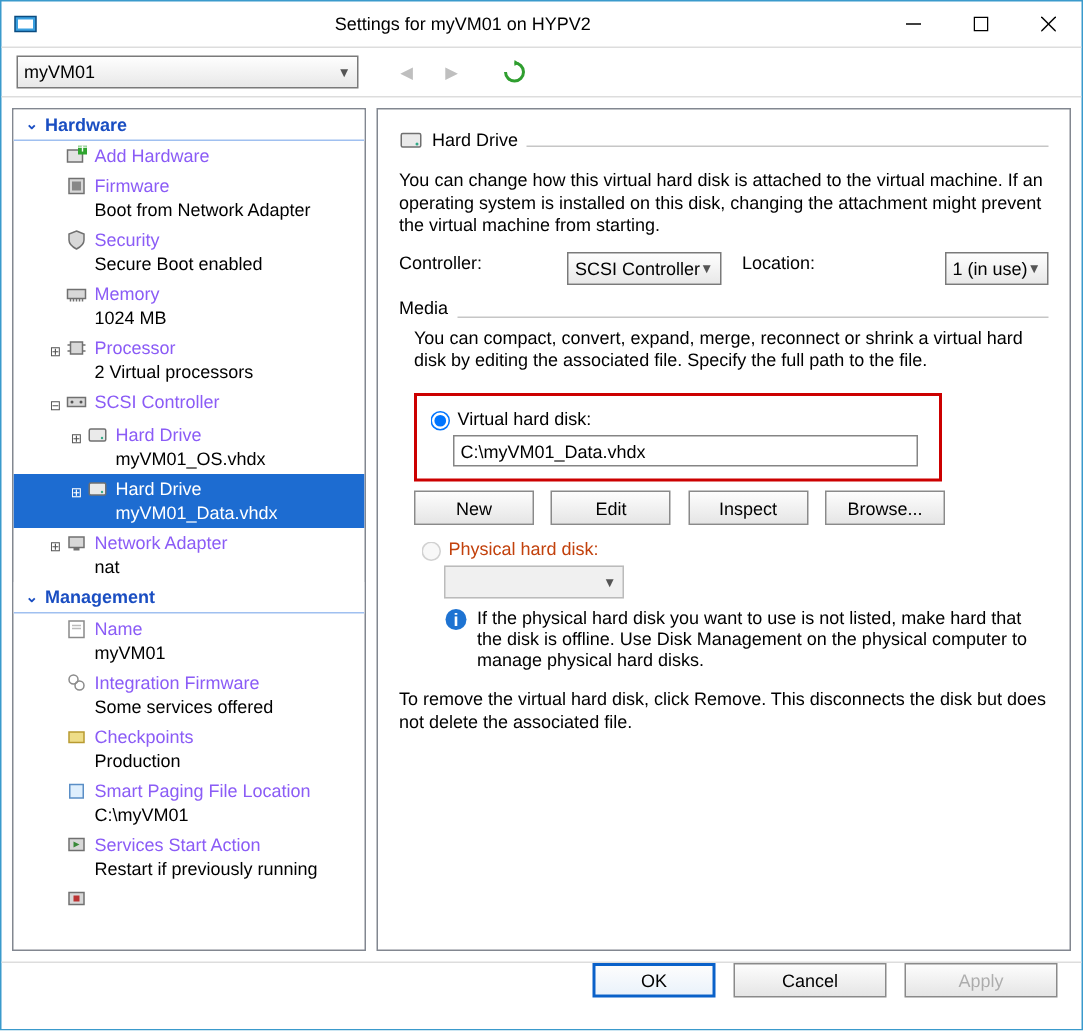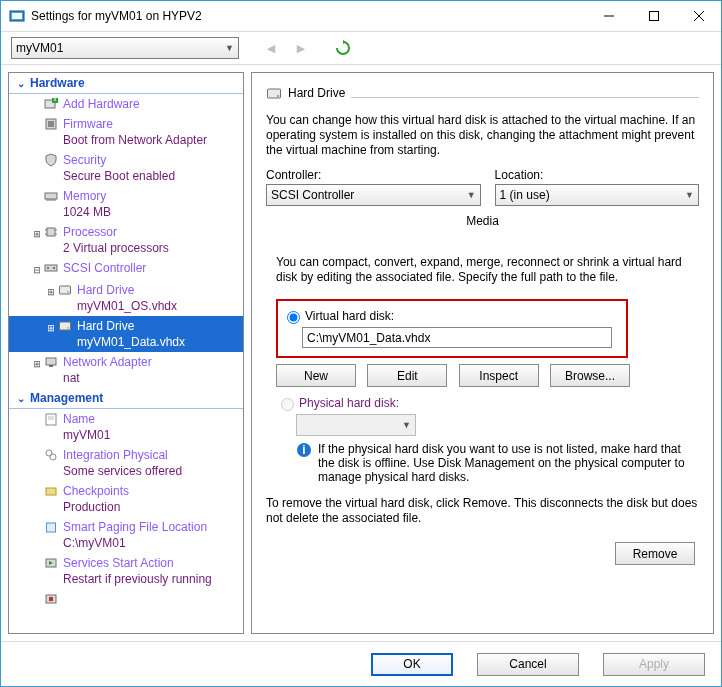--- a/index.html
+++ b/index.html
@@ -1,67 +1,67 @@
 <!DOCTYPE html>
 <html><head>
 <meta charset="utf-8">
 <style>
   * { box-sizing: border-box; font-family: "Segoe UI", Tahoma, sans-serif; font-size: 12px; }
   body { margin: 0; background: #fff; overflow: hidden; }
   .window { width: 722px; height: 687px; border: 1px solid #3a9acc; display: flex; flex-direction: column; }
   .titlebar { height: 30px; display: flex; align-items: center; padding-left: 8px; color: #000; }
   .titlebar .title-icon { width:16px; height:16px; margin-right:6px; }
-  .titlebar .title { flex: 1; }
+  .titlebar .title { flex: 1; text-align: center; }
   .tbar-btns { display:flex; height:100%; }
   .tbar-btn { width:45px; display:flex; align-items:center; justify-content:center; color:#333; }
   .toolbar { height:34px; border-top:1px solid #ddd; border-bottom:1px solid #ddd; display:flex; align-items:center; padding:0 10px; gap:6px; }
   .vm-select { width:228px; height:22px; border:1px solid #7a7a7a; background:linear-gradient(#fefefe,#e8e8e8); padding:0 4px; display:flex; align-items:center; justify-content:space-between; }
   .nav-arrow { width:16px; height:16px; color:#bfbfbf; display:flex; align-items:center; justify-content:center; font-size:11px; margin:0 4px; }
   .refresh { width:20px; height:20px; display:flex; align-items:center; justify-content:center; }
   .body { flex:1; display:flex; padding:7px; gap:7px; overflow:hidden; }
   .tree-wrap { width:236px; border:1px solid #828790; background:#fff; overflow:auto; }
   .tree-hdr { color:#1a4ec2; font-weight:bold; padding:3px 8px; border-bottom:1px solid #a0c0f0; background:#fff; display:flex; align-items:center; }
   .tree-hdr .exp { display:inline-block; width:10px; color:#1a4ec2; margin-right:3px; font-size:10px; }
   .item { display:flex; align-items:flex-start; padding:2px 0 2px 8px; line-height:16px; }
   .item .exp { width:12px; text-align:center; color:#555; font-size:9px; padding-top:2px; }
   .item .ic { width:16px; height:16px; margin-right:4px; display:flex; align-items:center; justify-content:center; flex-shrink:0; }
   .item .lbls { display:flex; flex-direction:column; }
   .item .lbl { color:#8b5cf6; }
-  .item .sub { color:#701a75; }
+  .item .sub { color:#000000; }
   .item.sel { background:#1d6cd1; color:#fff; }
   .item.sel .lbl, .item.sel .sub { color:#fff; }
   .lvl1 { padding-left:22px; }
   .lvl2 { padding-left:36px; }
   .detail-wrap { flex:1; border:1px solid #828790; background:#fff; padding:12px 14px; overflow:auto; display:flex; flex-direction:column; }
   .fieldset-label { display:flex; align-items:center; margin-bottom:8px; }
   .fieldset-label .ic { width:16px; height:16px; margin-right:6px; }
   .hr-embed { border-top:1px solid #c6c6c6; height:0; flex:1; margin-left:6px; margin-top:8px; }
   .desc { color:#000; margin:4px 0 10px 0; line-height:15px; }
   .row { display:flex; gap:14px; margin-bottom:8px; }
-  .col { display:flex; flex-direction:column; flex:1;justify-content:space-between; }
+  .col { display:flex; flex-direction:row; flex:1;justify-content:space-between; }
   .col label { margin-bottom:2px; }
   .combo { height:22px; border:1px solid #7a7a7a; background:linear-gradient(#fefefe,#e8e8e8); display:flex; align-items:center; justify-content:space-between; padding:0 4px; }
   .combo.dis { color:#888; background:#f0f0f0; border-color:#bbb; }
-  .group-title { display:flex; align-items:center;flex-direction:column; }
+  .group-title { display:flex; align-items:flex-end; }
   .group-inner { border:0; padding:4px 0 0 10px; }
   .radio-row { display:flex; align-items:center; margin:3px 0; }
   .radio-row input { margin-right:5px; }
   .text-input { width:334px; height:21px; border:1px solid #858585; padding:1px 4px; font-size:12px; margin-left:20px; background:#fff; }
   .redbox { border:2px solid #c00; padding:4px 6px 8px 4px; margin:14px 0 6px 0; width:352px; }
   .btn-row { display:flex; gap:6px; justify-content:flex-end; padding-right:4px; margin:6px 0; }
   .btn-row.small { margin-left:0; }
   button.btn { width:80px; height:23px; background:linear-gradient(#fdfdfd,#e5e5e5); border:1px solid #8a8a8a; padding:0; }
   button.btn:disabled { color:#999; border-color:#bdbdbd; background:#f3f3f3; }
   .info-row { display:flex; align-items:flex-start; margin:6px 0 6px 20px; }
   .info-row .ic { width:16px; height:16px; margin-right:6px; flex-shrink:0; }
-  .footer { height:45px; border-top:1px solid #ddd; display:flex; justify-content:flex-end; align-items:center; padding:0 16px; gap:24px; }
+  .footer { height:45px; border-top:1px solid #ddd; display:flex; justify-content:flex-end; padding:0 16px; gap:12px; }
   button.ok { width:82px; height:23px; border:2px solid #0a61c9; background:linear-gradient(#fdfdfd,#eaf2fb); }
   button.fbtn { width:102px; height:23px; border:1px solid #8a8a8a; background:linear-gradient(#fdfdfd,#e5e5e5); }
   .chev { font-size:9px; color:#555; }
-  .disabled-text { color:#701a75; }
+  .disabled-text { color:#c2410c; }
 </style>
 </head>
 <body>
 
 <div class="window">
 
   <div class="titlebar">
     <span class="title-icon">
       <svg viewBox="0 0 16 16">
           <rect x="1" y="3" width="14" height="10" fill="#3aa0e0" stroke="#0a4b80"></rect>
@@ -268,21 +268,21 @@
 
       <div class="item lvl1">
         <span class="exp"></span>
         <span class="ic">
             <svg width="14" height="14">
               <circle cx="5" cy="5" r="3" fill="none" stroke="#8a8a8a"></circle>
               <circle cx="9" cy="9" r="3" fill="none" stroke="#8a8a8a"></circle>
             </svg>
           </span>
         <div class="lbls">
-            <span class="lbl">Integration Physical</span>
+            <span class="lbl">Integration Firmware</span>
             <span class="sub">Some services offered</span>
           </div>
       </div>
 
       <div class="item lvl1">
         <span class="exp"></span>
         <span class="ic">
             <svg width="14" height="14">
               <rect x="2" y="4" width="10" height="7" fill="#eedd88" stroke="#b89a30"></rect>
             </svg>
@@ -359,21 +359,21 @@
           </div>
         </div>
       </div>
 
       <div class="group-title">
         <span>Media</span>
         <div class="hr-embed"></div>
       </div>
 
       <div class="group-inner">
-        <div class="desc" style="margin-top:14px">You can compact, convert, expand, merge, reconnect or shrink a virtual hard disk by editing the associated file. Specify the full path to the file.</div>
+        <div class="desc" style="margin-top:2px">You can compact, convert, expand, merge, reconnect or shrink a virtual hard disk by editing the associated file. Specify the full path to the file.</div>
 
         <div class="redbox">
           <div class="radio-row">
             <input type="radio" checked="" style="">
             <span>Virtual hard disk:</span>
           </div>
           <input class="text-input" type="text" style="width: 310px;" value="C:\myVM01_Data.vhdx">
         </div>
 
         <div class="btn-row small" style="width:358px; justify-content:space-between;">
@@ -397,23 +397,20 @@
         <div class="info-row">
           <span class="ic"><svg width="16" height="16">
                 <circle cx="8" cy="8" r="7" fill="#1e73d2"></circle>
                 <text x="8" y="12" text-anchor="middle" fill="#fff" font-weight="bold" font-size="11">i</text>
               </svg></span>
           <span>If the physical hard disk you want to use is not listed, make hard that the disk is offline. Use Disk Management on the physical computer to manage physical hard disks.</span>
         </div>
       </div>
 
       <div class="desc" style="margin-top:6px">To remove the virtual hard disk, click Remove. This disconnects the disk but does not delete the associated file.</div>
-      <div class="btn-row" style="justify-content:flex-end">
-        <button class="btn">Remove</button>
-      </div>
     </div>
   </div>
 
   <div class="footer">
     <button class="ok">OK</button>
     <button class="fbtn">Cancel</button>
     <button class="fbtn" disabled="">Apply</button>
   </div>
 
 </div>

